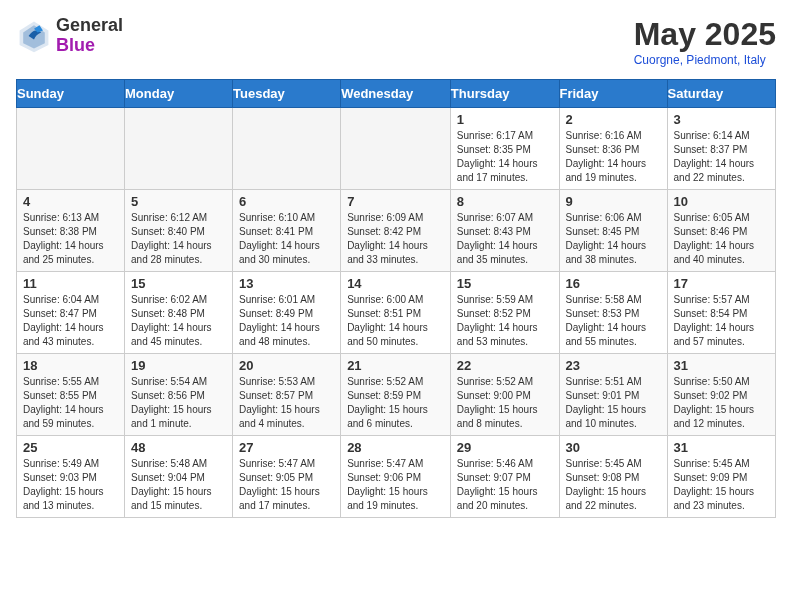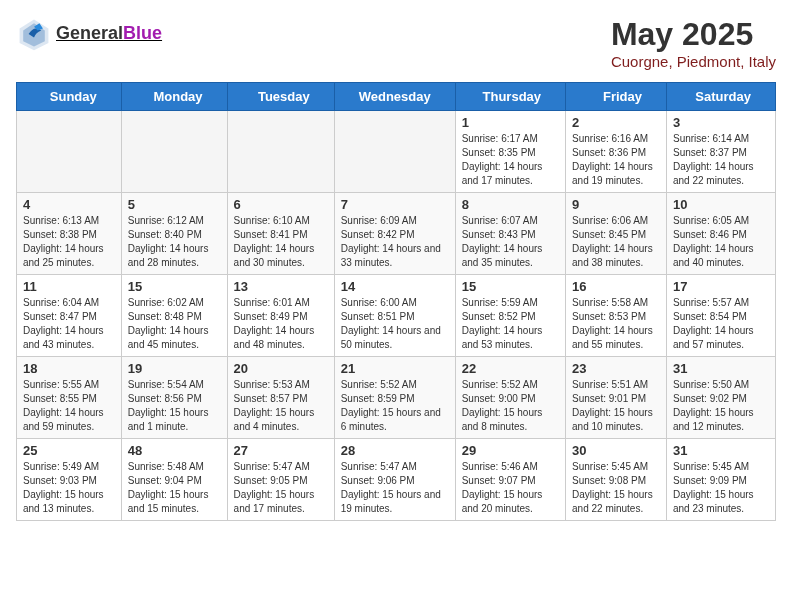--- a/index.html
+++ b/index.html
@@ -15,23 +15,22 @@
       justify-content: space-between;
       align-items: flex-start;
       margin-bottom: 12px;
     }
     .logo {
       display: flex;
       align-items: center;
     }
     .logo-text {
       display: flex;
-      flex-direction: row;
+      flex-direction: column;
       line-height: 1.1;
-      text-decoration: underline;
     }
     .logo-general {
       font-size: 18px;
       font-weight: bold;
       color: #333;
     }
     .logo-blue {
       font-size: 18px;
       font-weight: bold;
       color: #a21caf;
@@ -43,33 +42,33 @@
     }
     .title-block {
       text-align: left;
     }
     .month-title {
       font-size: 32px;
       font-weight: bold;
       color: #333;
     }
     .location {
-      font-size: 15px;
-      color: #7f1d1d;
+      font-size: 12px;
+      color: #1d4ed8;
     }
     .calendar {
       width: 100%;
       border-collapse: collapse;
       border: 1px solid #ccc;
     }
     .calendar th {
       background-color: #2a7acc;
       color: #fff;
-      text-align: right;
-      padding: 6px 24px;
+      text-align: left;
+      padding: 6px 0;
       font-size: 13px;
       border: 1px solid #1a5fa8;
     }
     .calendar td {
       border: 1px solid #ccc;
       vertical-align: top;
       padding: 4px 6px;
       width: 113px;
       min-height: 80px;
       font-size: 11px;

